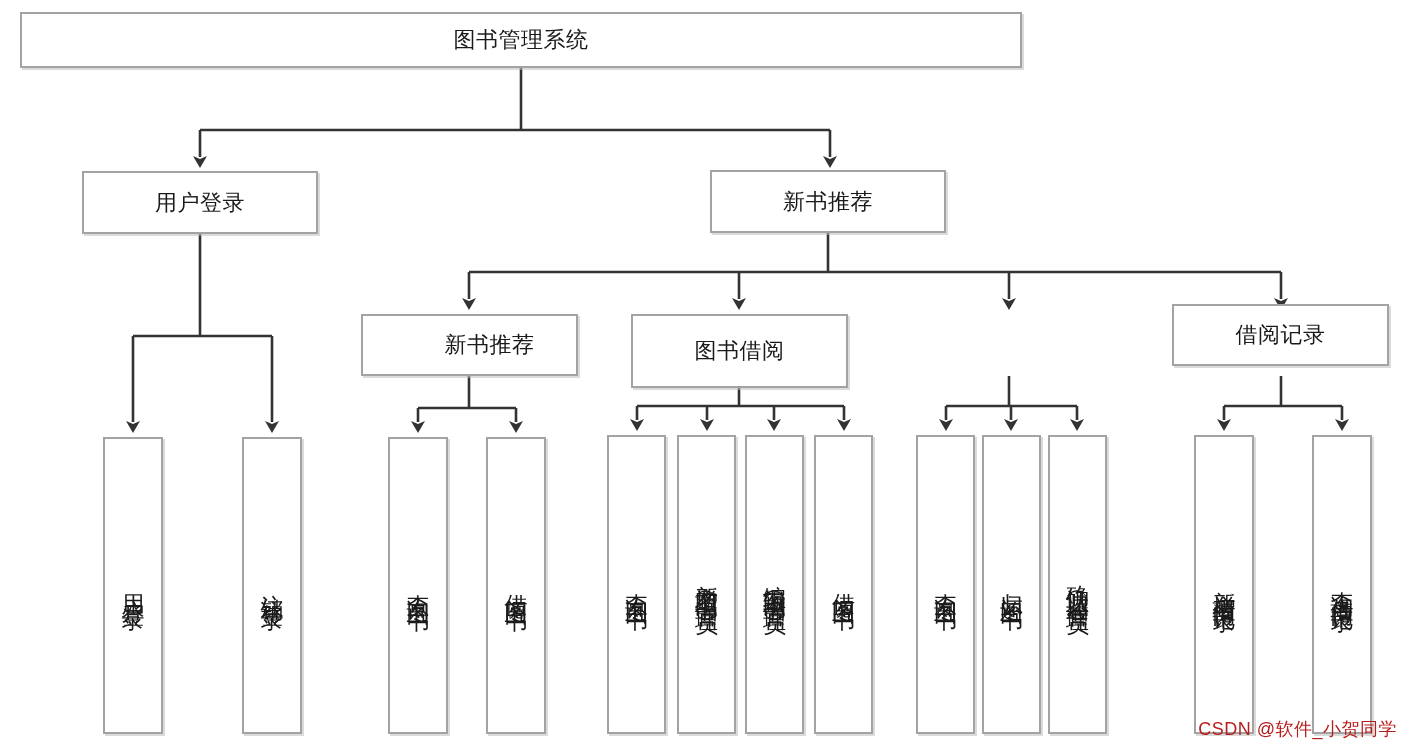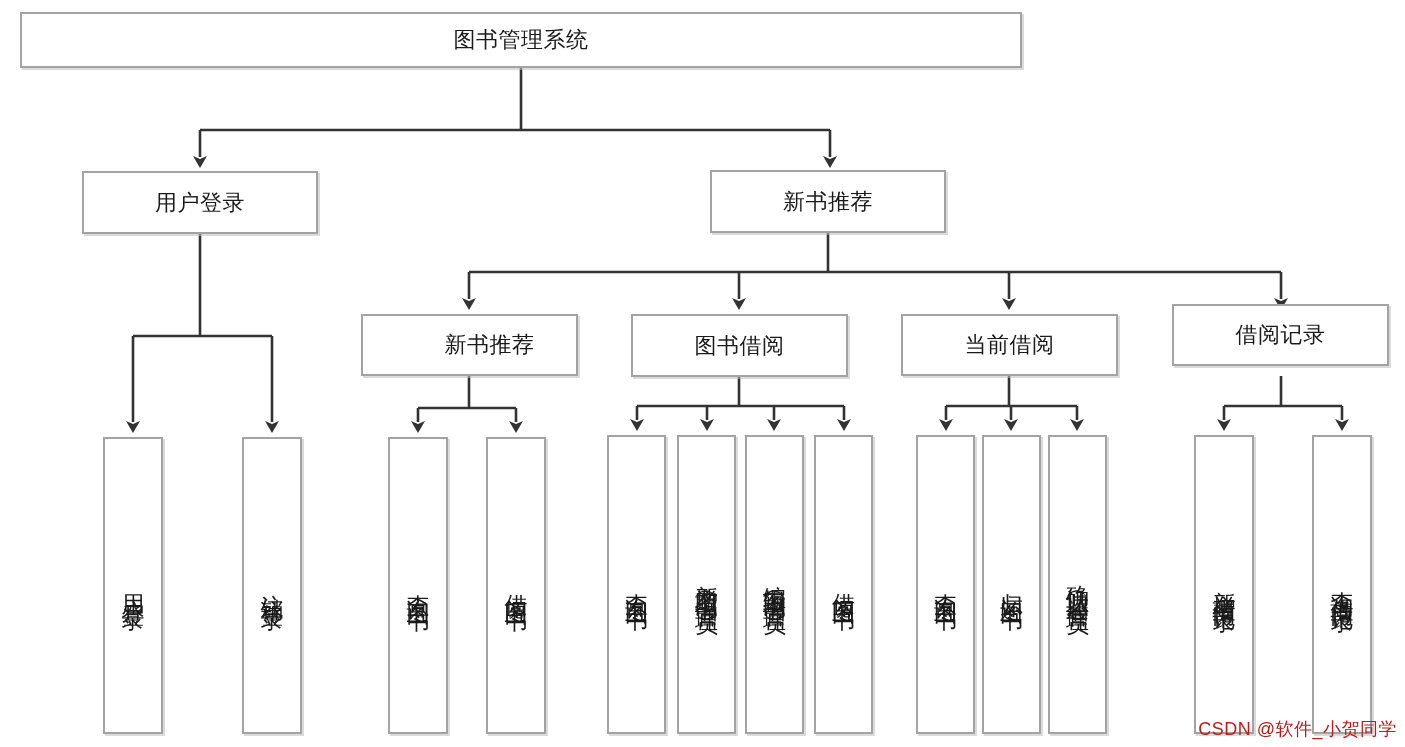--- a/index.html
+++ b/index.html
@@ -130,25 +130,22 @@
   <div class="node horiz" style="left:82px; top:171px; width:236px; height:63px;">
     <span class="label">用户登录</span>
   </div>
   <div class="node horiz" style="left:710px; top:170px; width:236px; height:63px;">
     <span class="label">新书推荐</span>
   </div>
 
   <div class="node horiz" style="left:361px; top:314px; width:217px; height:62px;padding-left:40px;">
     <span class="label">新书推荐</span>
   </div>
-  <div class="node horiz" style="left:631px; top:314px; width:217px; height:63px;">
+  <div class="node horiz" style="left:631px; top:314px; width:217px; height:74px;">
     <span class="label">图书借阅</span>
-  </div>
-  <div class="node horiz" style="left:901px; top:314px; width:217px; height:62px;">
-    <span class="label">当前借阅</span>
   </div>
   <div class="node horiz" style="left:1172px; top:304px; width:217px; height:62px;">
     <span class="label">借阅记录</span>
   </div>
 
   <div class="node vert" style="left:103px; top:437px; width:60px; height:297px;">
     <span class="label">用户登录</span>
   </div>
   <div class="node vert" style="left:242px; top:437px; width:60px; height:297px;">
     <span class="label">注销登录</span>

